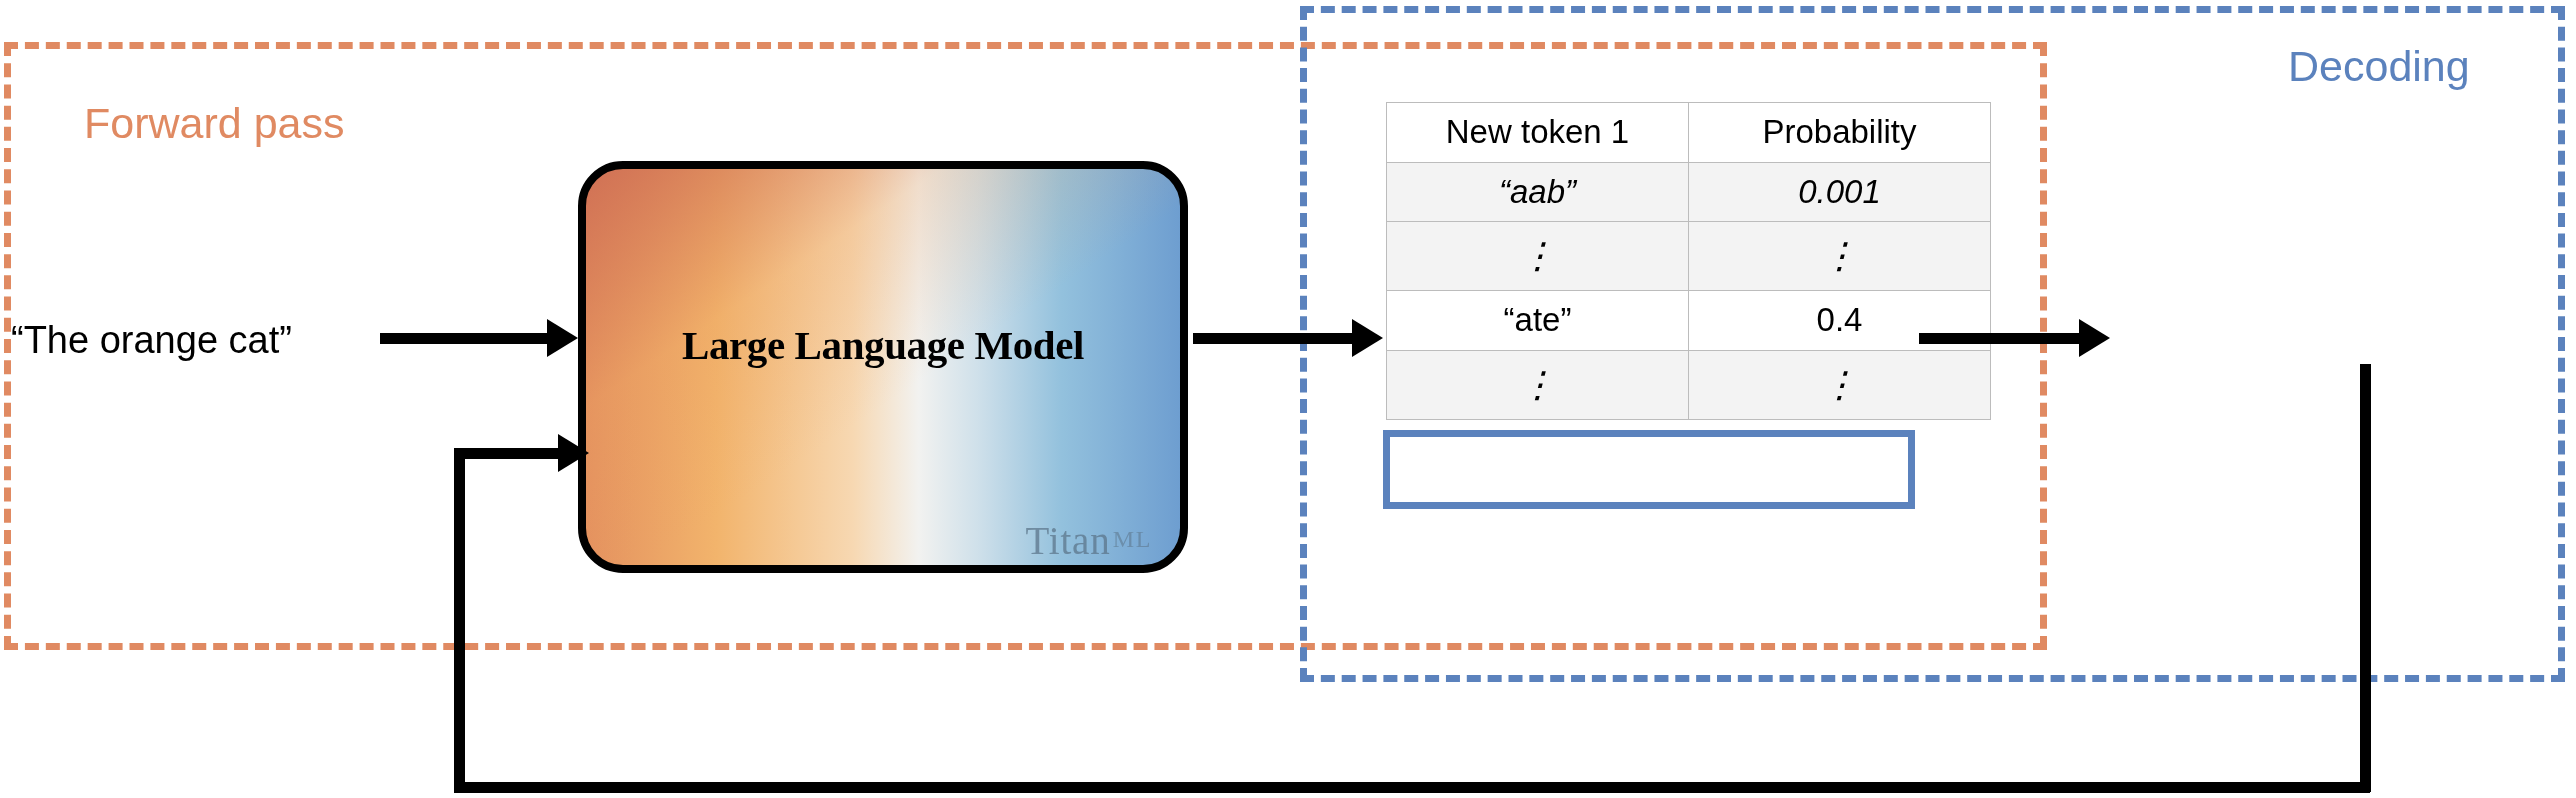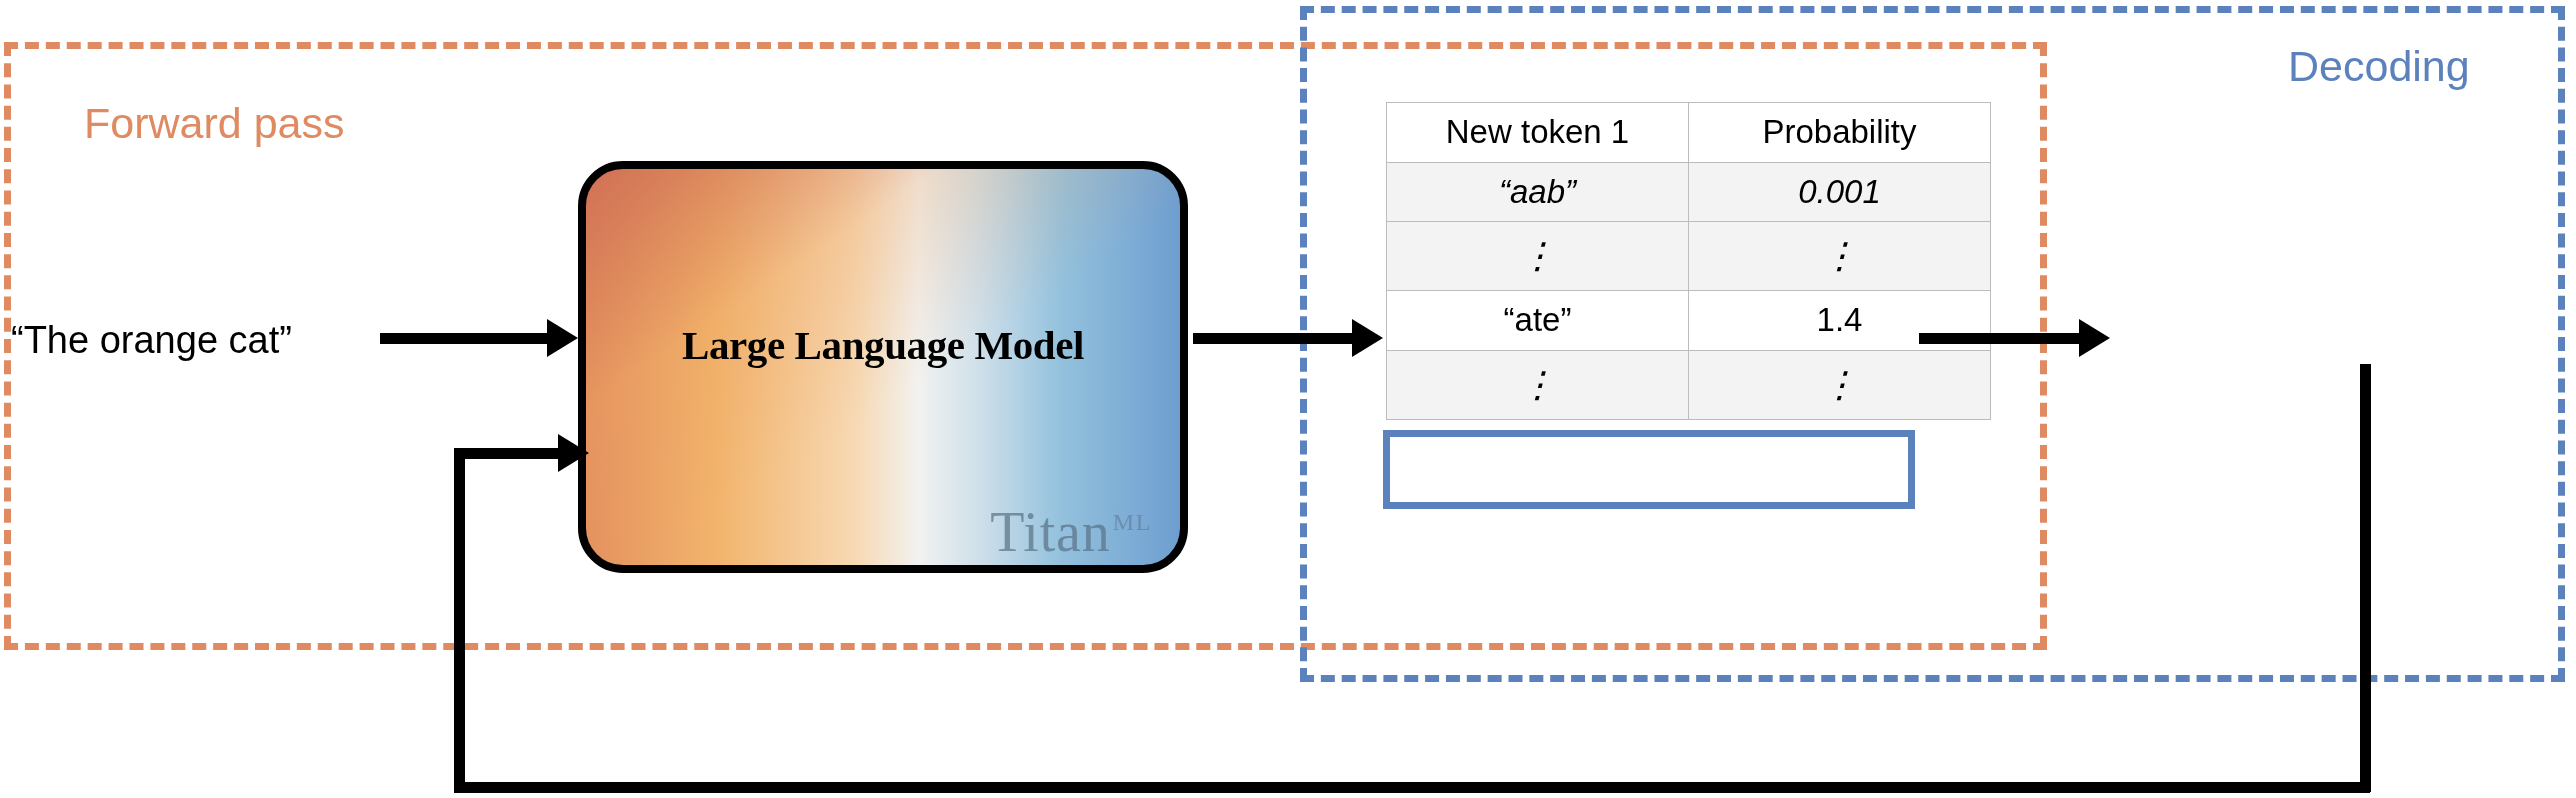--- a/index.html
+++ b/index.html
@@ -96,21 +96,21 @@
   #titan-logo {
     position: absolute;
     right: 28px;
     bottom: 4.7px;
     display: flex;
     align-items: flex-start;
     color: #5b7488;
     opacity: 0.72;
   }
   #titan-logo-word {
-    font-size: 56px;
+    font-size: 39px;
     font-weight: 400;
     letter-spacing: 0.8px;
     line-height: 1;
     margin-left: 10px;
   }
   #titan-logo-ml {
     font-size: 24px;
     letter-spacing: 1.6px;
     margin-top: 4.7px;
     margin-left: 2.3px;
@@ -255,21 +255,21 @@
         <tr class="alt">
           <td>“aab”</td>
           <td>0.001</td>
         </tr>
         <tr class="alt">
           <td class="dots"><span class="vdots">⋮</span></td>
           <td class="dots"><span class="vdots">⋮</span></td>
         </tr>
         <tr>
           <td>“ate”</td>
-          <td>1.4</td>
+          <td>0.4</td>
         </tr>
         <tr class="alt">
           <td class="dots"><span class="vdots">⋮</span></td>
           <td class="dots"><span class="vdots">⋮</span></td>
         </tr>
       </tbody>
   </table>
   <div id="highlight-box" style="border-color: rgb(91, 130, 189);"></div>
 
   <div class="arrow-line" id="arrow3-line"></div>

